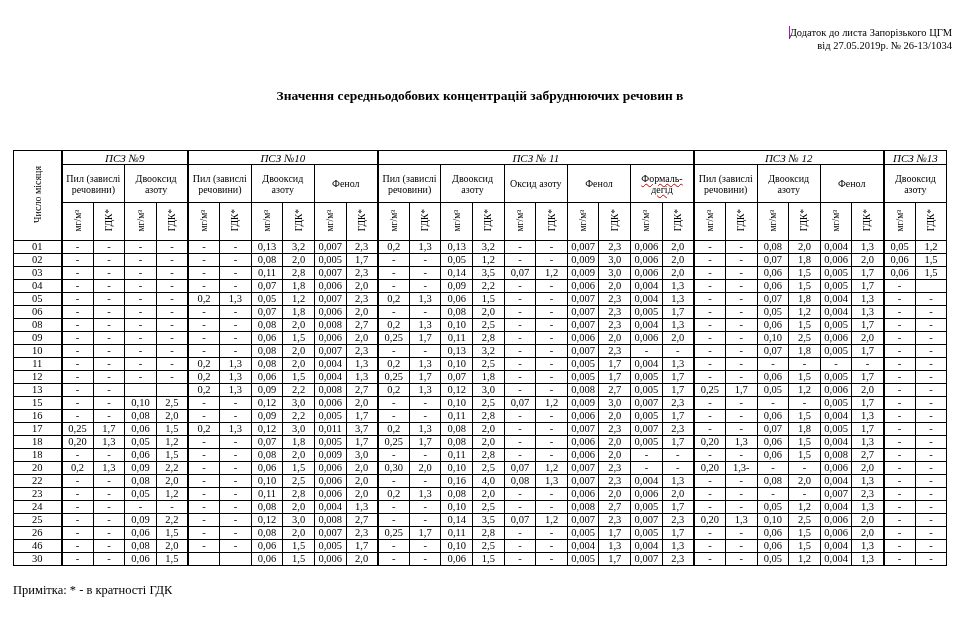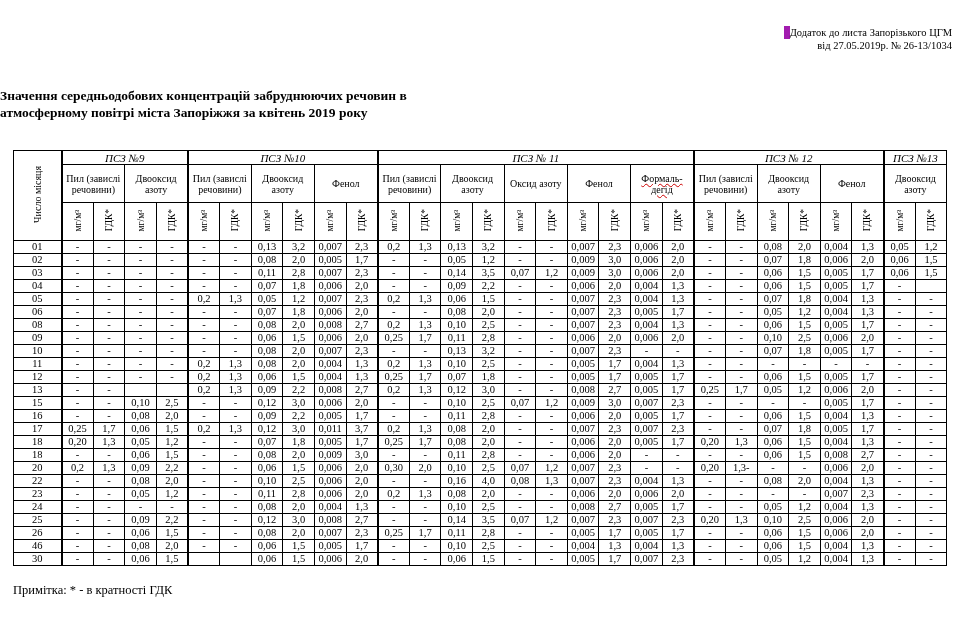--- a/index.html
+++ b/index.html
@@ -1,21 +1,21 @@
 <!DOCTYPE html>
 <html><head>
 <meta charset="utf-8">
 <style>
   html, body { margin: 0; padding: 0; background: #ffffff; }
   body { width: 960px; height: 626px; position: relative; overflow: hidden;
          font-family: "Liberation Serif", "DejaVu Serif", serif; color: #000; }
   .annex { position: absolute; right: 8px; top: 26px; text-align: right;
            font-size: 10.5px; line-height: 13px; }
-  .annex .l1 { border-left: 6px solid #a21caf; padding-left: 0; }
-  .title { position: absolute; left: 0; width: 960px; top: 87px; text-align: left;
+  .annex .l1 { border-left: 1px solid #a21caf; padding-left: 0; }
+  .title { position: absolute; left: 0; width: 960px; top: 87px; text-align: center;
            font-weight: bold; font-size: 13.5px; line-height: 17px; }
   table.data { position: absolute; left: 13px; top: 150px; width: 933px;
                border-collapse: collapse; table-layout: fixed; font-size: 10.5px; }
   table.data td, table.data th { border: 1px solid #000; text-align: center;
                padding: 0; font-weight: normal; overflow: hidden; white-space: nowrap; }
   table.data th.grp { height: 13px; font-size: 11px; font-style: italic; }
   table.data th.sub { height: 37px; font-size: 10px; line-height: 11px; white-space: normal; }
   table.data th.unit { height: 37px; }
   .vtext { display: inline-block; writing-mode: vertical-rl; transform: rotate(180deg);
            font-size: 9.5px; white-space: nowrap; }
@@ -28,21 +28,20 @@
 </head>
 <body>
 
 <div class="annex">
   <div class="l1">Додаток до листа Запорізького ЦГМ</div>
   <div>від 27.05.2019р. № 26-13/1034</div>
 </div>
 
 <div class="title">
   <div>Значення середньодобових концентрацій забруднюючих речовин в</div>
-  <div>атмосферному повітрі міста Запоріжжя за квітень  2019 року</div>
 </div>
 
 <table class="data" id="tbl">
   <colgroup id="cols">
       <col style="width: 48px;">
       <col style="width: 31.61px;">
       <col style="width: 31.61px;">
       <col style="width: 31.61px;">
       <col style="width: 31.61px;">
       <col style="width: 31.61px;">

